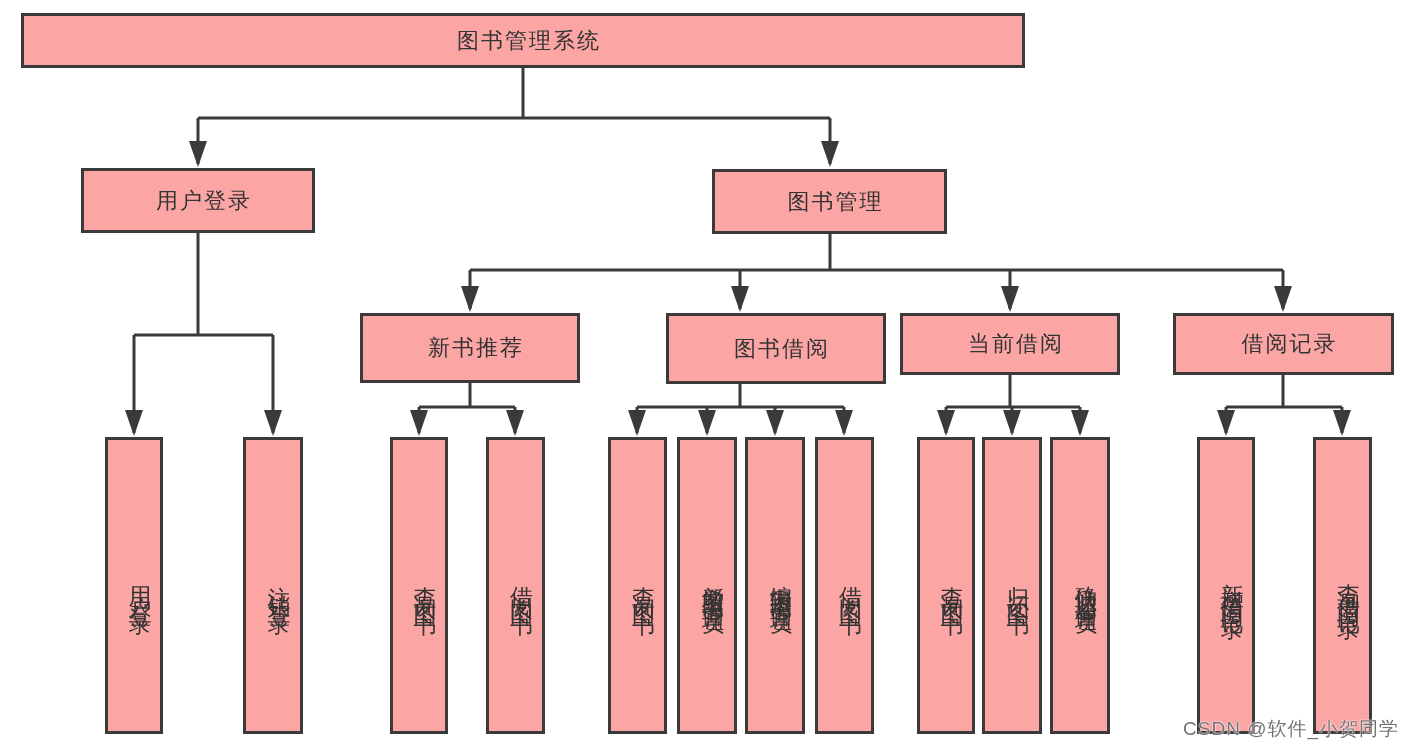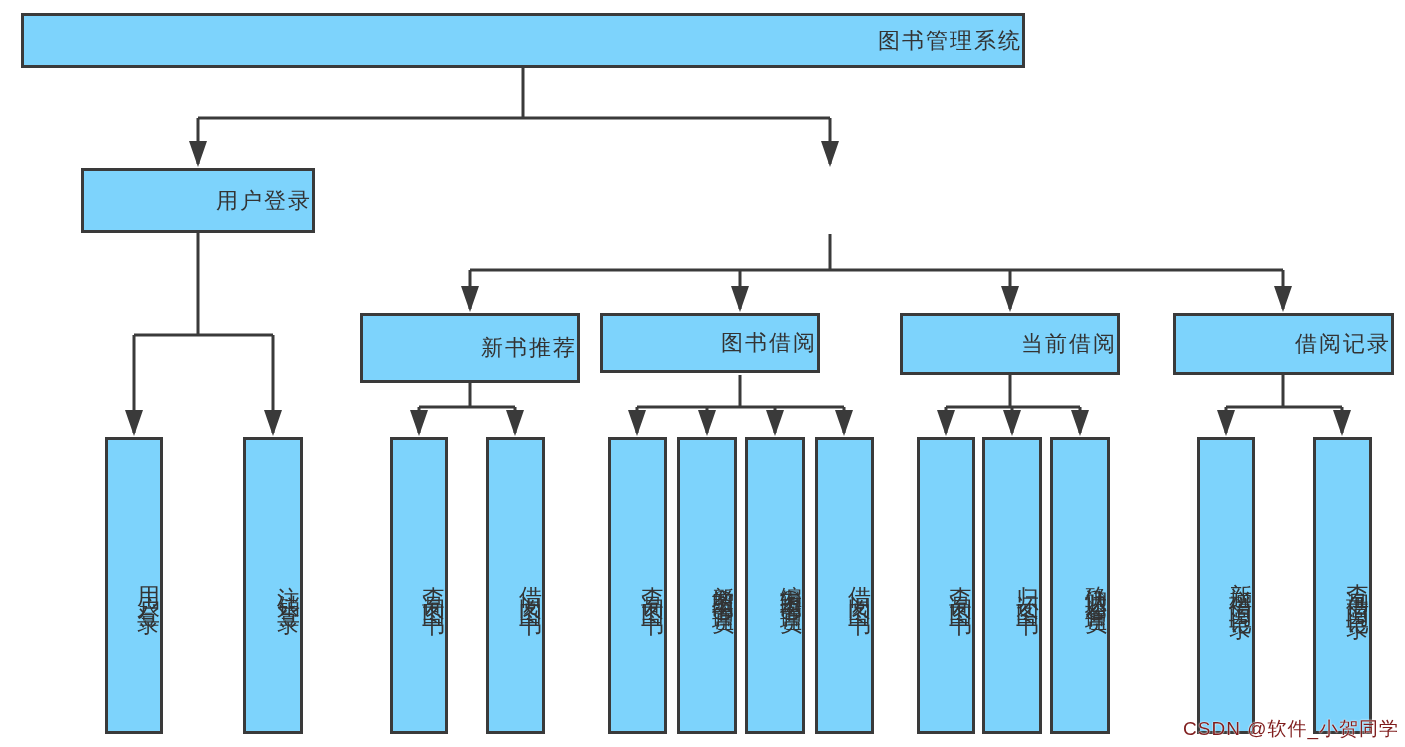--- a/index.html
+++ b/index.html
@@ -7,24 +7,24 @@
   #stage{
     position:relative;
     width:1405px;height:747px;
     background:#ffffff;
     font-family:"Liberation Sans","DejaVu Sans",sans-serif;
     overflow:hidden;
   }
   #connectors{position:absolute;left:0;top:0;z-index:1;}
   .box{
     position:absolute;
-    background:#7dd3fc;
+    background:#fca5a5;
     border:3px solid #3a3a3a;
     box-sizing:border-box;
-    display:flex;align-items:center;justify-content:flex-end;
+    display:flex;align-items:center;justify-content:center;
     z-index:2;
     color:#333333;
     padding-left:12px;
   }
   .hbox span{
     font-size:22px;
     letter-spacing:2px;
     white-space:nowrap;
   }
   .vbox span{
@@ -34,21 +34,21 @@
     letter-spacing:9px;
     line-height:1;
   }
   .vbox span.med{letter-spacing:7px;}
   .vbox span.long{letter-spacing:4px;font-size:22px;}
   #watermark{
     position:absolute;
     right:6px;top:716px;
     z-index:5;
     font-size:19px;
-    color:#7f1d1d;
+    color:#737373;
     text-shadow:0 0 2px #ffffff,0 0 1px #ffffff;
     letter-spacing:1px;
     white-space:nowrap;
   }
 </style>
 </head>
 <body>
 
 <div id="stage">
 
@@ -92,25 +92,28 @@
     </g>
   </svg>
 
   <div class="box hbox" style="left:21px;top:13px;width:1004px;height:55px">
     <span>图书管理系统</span>
   </div>
 
   <div class="box hbox" style="left:81px;top:168px;width:234px;height:65px">
     <span>用户登录</span>
   </div>
+  <div class="box hbox" style="left:712px;top:169px;width:235px;height:65px">
+    <span>图书管理</span>
+  </div>
 
   <div class="box hbox" style="left:360px;top:313px;width:220px;height:70px">
     <span>新书推荐</span>
   </div>
-  <div class="box hbox" style="left:600px;top:313px;width:220px;height:60px">
+  <div class="box hbox" style="left:666px;top:313px;width:220px;height:71px">
     <span>图书借阅</span>
   </div>
   <div class="box hbox" style="left:1173px;top:313px;width:221px;height:62px">
     <span>借阅记录</span>
   </div>
   <div class="box hbox" style="left:900px;top:313px;width:220px;height:62px">
     <span>当前借阅</span>
   </div>
 
   <div class="box vbox" style="left:105px;top:437px;width:58px;height:297px">

